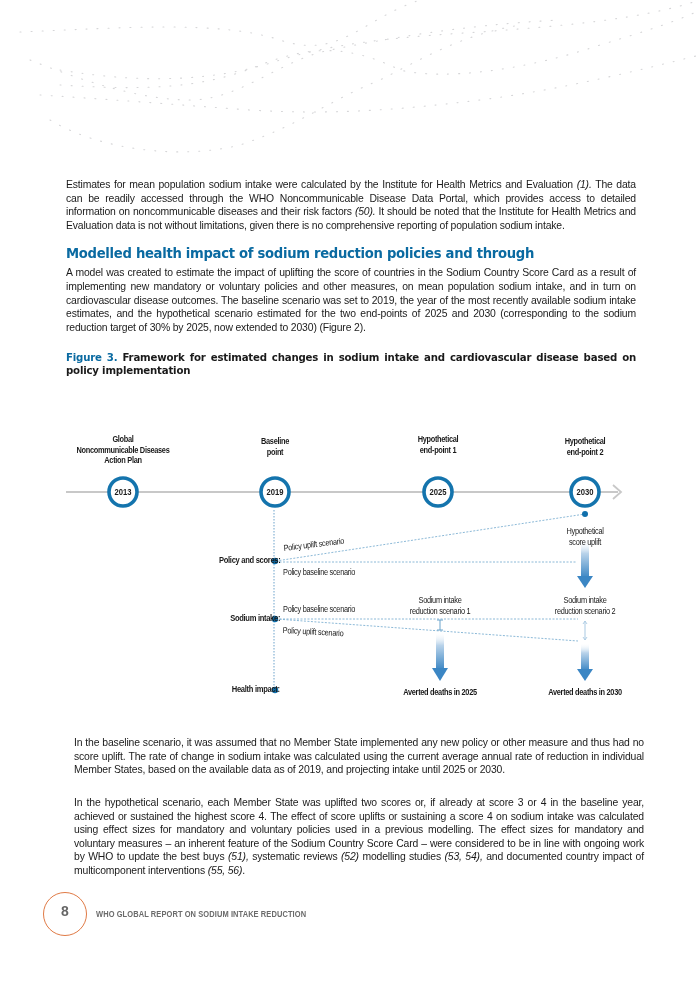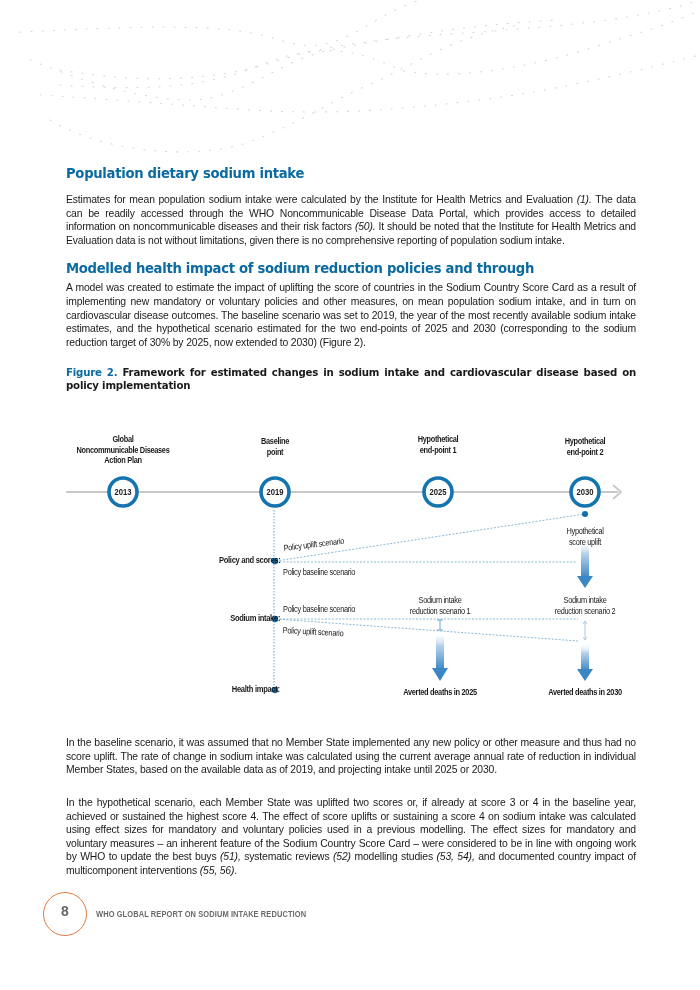--- a/index.html
+++ b/index.html
@@ -12,49 +12,48 @@
   .cite { font-style: italic; }
   .fig-cap { font-family: "DejaVu Sans", sans-serif; font-size: 10.2px; font-weight: bold; line-height: 13px; margin: 0; text-align: justify; letter-spacing: -0.2px; }
   .fig-cap .fig-num { color: #0a6aa1; }
   .diagram { position: absolute; left: 0; top: 425px; width: 700px; height: 285px; padding-left: 16px; }
   .diagram svg { position: absolute; left: 0; top: 0; }
   .lbl { position: absolute; font-family: "Liberation Sans", sans-serif; font-size: 8.6px; font-weight: bold; text-align: center; line-height: 10.5px; letter-spacing: -0.35px; transform: scaleX(0.86); transform-origin: center top; }
   .lbl-n { position: absolute; font-family: "Liberation Sans", sans-serif; font-size: 8.6px; text-align: center; line-height: 10.5px; letter-spacing: -0.35px; transform: scaleX(0.86); transform-origin: center top; white-space: nowrap; }
   .lbl-l { position: absolute; font-family: "Liberation Sans", sans-serif; font-size: 8.6px; white-space: nowrap; letter-spacing: -0.35px; transform: scaleX(0.86); transform-origin: left top; }
   .lbl-r { position: absolute; font-family: "Liberation Sans", sans-serif; font-size: 8.8px; font-weight: bold; white-space: nowrap; text-align: right; letter-spacing: -0.35px; transform: scaleX(0.86); transform-origin: right top; }
   .yr { position: absolute; width: 26px; height: 14px; font-family: "Liberation Sans", sans-serif; font-weight: bold; font-size: 9px; text-align: center; line-height: 14px; transform: scaleX(0.85); }
-  .lower { position: absolute; left: 66px; width: 570px; }
+  .lower { position: absolute; left: 74px; width: 570px; }
   .footer { position: absolute; left: 43px; top: 892px; width: 600px; height: 48px; }
   .page-circle { position: absolute; left: 0; top: 0; width: 44px; height: 44px; border: 1.5px solid #e07a45; border-radius: 50%; box-sizing: border-box; }
   .page-num { position: absolute; left: 0; top: 11px; width: 44px; text-align: center; font-family: "Liberation Sans", sans-serif; font-size: 14px; font-weight: bold; color: #666; }
   .report-title { position: absolute; left: 53px; top: 17px; font-family: "Liberation Sans", sans-serif; font-size: 8.5px; font-weight: bold; color: #6b6b6b; letter-spacing: 0.1px; transform: scaleX(0.88); transform-origin: left top; white-space: nowrap; }
 </style>
 </head>
 <body>
 
 <svg class="deco" width="700" height="160" viewBox="0 0 700 160">
   <g fill="none" stroke="#d6d6d8" stroke-width="1.1" stroke-dasharray="1 10" stroke-linecap="round">
     <path d="M20 32 C 120 28, 220 20, 280 40 C 340 60, 360 20, 420 0"></path>
     <path d="M60 70 C 150 85, 220 80, 280 60 C 330 45, 380 38, 480 32 C 560 26, 640 20, 700 0"></path>
     <path d="M40 95 C 120 100, 180 105, 250 110 C 330 115, 400 110, 480 100 C 560 90, 640 70, 700 55"></path>
     <path d="M50 120 C 100 150, 180 160, 240 145 C 300 125, 330 100, 380 80 C 420 60, 460 35, 520 25"></path>
     <path d="M60 85 C 140 90, 200 90, 260 65 C 300 50, 340 40, 400 70 C 440 80, 520 72, 600 45 C 650 30, 680 20, 700 10"></path>
     <path d="M30 60 C 80 80, 140 100, 190 100 C 240 100, 280 60, 330 50 C 380 40, 460 25, 560 20"></path>
   </g>
 </svg>
 
 <div class="content">
-  <h2>Population dietary sodium intake</h2>
   <p class="body just" style="margin-bottom:14px;margin-top:12px;">
     <span>Estimates for mean population sodium intake were calculated by the Institute for Health Metrics and Evaluation </span><span class="cite">(1).</span><span> The data can be readily accessed through the WHO Noncommunicable Disease Data Portal, which provides access to detailed information on noncommunicable diseases and their risk factors </span><span class="cite">(50).</span><span> It should be noted that the Institute for Health Metrics and Evaluation data is not without limitations, given there is no comprehensive reporting of population sodium intake.</span>
   </p>
   <h2>Modelled health impact of sodium reduction policies and through</h2>
   <p class="body just" style="margin-bottom:17px;">A model was created to estimate the impact of uplifting the score of countries in the Sodium Country Score Card as a result of implementing new mandatory or voluntary policies and other measures, on mean population sodium intake, and in turn on cardiovascular disease outcomes. The baseline scenario was set to 2019, the year of the most recently available sodium intake estimates, and the hypothetical scenario estimated for the two end-points of 2025 and 2030 (corresponding to the sodium reduction target of 30% by 2025, now extended to 2030) (Figure 2).</p>
   <p class="fig-cap">
-    <span class="fig-num">Figure 2.</span><span> Framework for estimated changes in sodium intake and cardiovascular disease based on policy implementation</span>
+    <span class="fig-num">Figure 3.</span><span> Framework for estimated changes in sodium intake and cardiovascular disease based on policy implementation</span>
   </p>
 </div>
 
 <div class="diagram">
   <svg width="700" height="285" viewBox="0 0 700 285">
     <defs>
       <linearGradient id="arrowGrad" x1="0" y1="0" x2="0" y2="1">
         <stop offset="0" stop-color="#ffffff" stop-opacity="0"></stop>
         <stop offset="0.35" stop-color="#b9d3ea"></stop>
         <stop offset="1" stop-color="#3b86c4"></stop>

